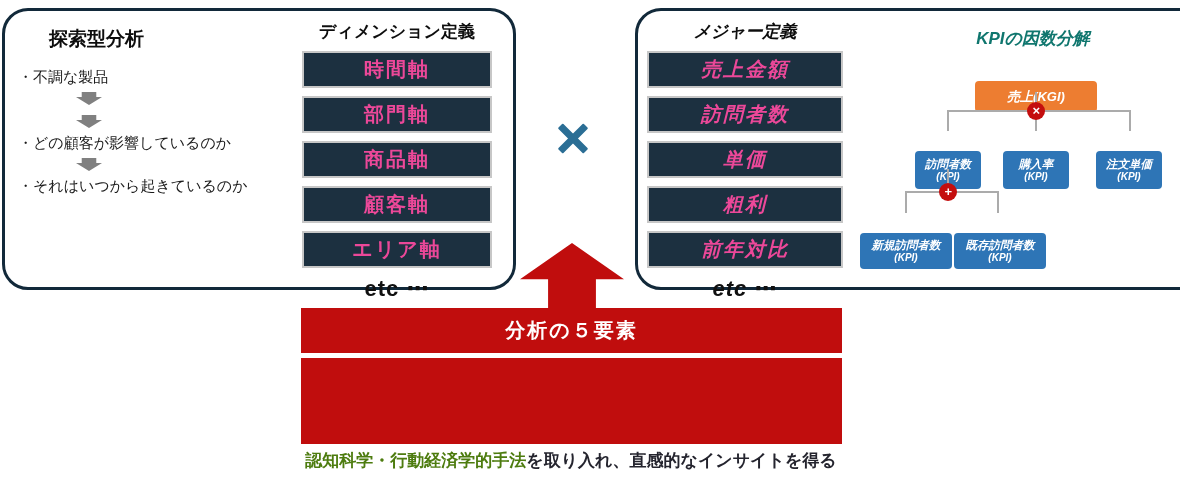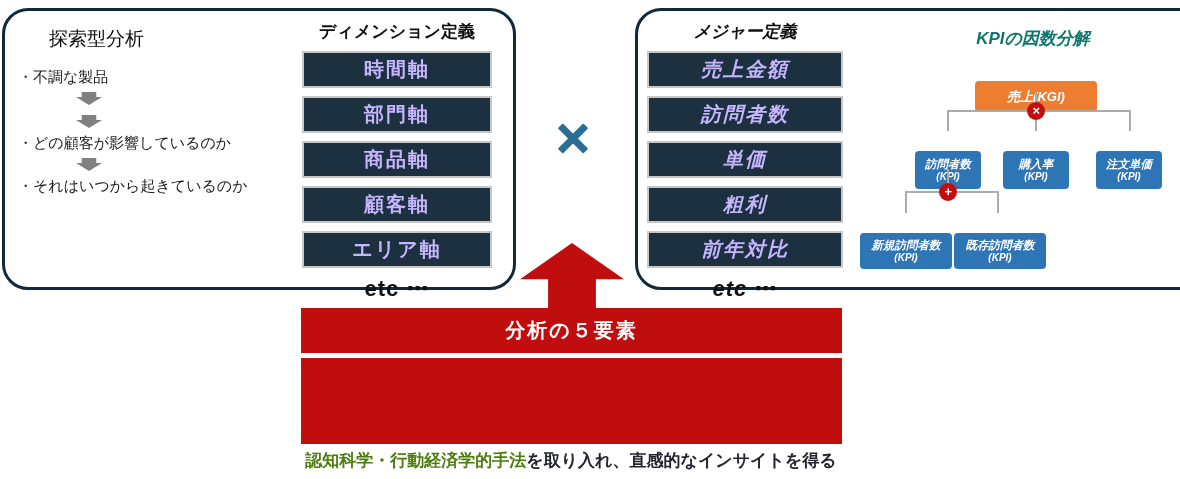--- a/index.html
+++ b/index.html
@@ -6,33 +6,33 @@
   .canvas{
     position:relative;width:1180px;height:479px;background:#fff;overflow:hidden;
     font-family:"Liberation Sans","DejaVu Sans",sans-serif;color:#111;
   }
   
   .panel{position:absolute;top:8px;height:282px;border:3px solid #12293A;border-radius:26px;background:#fff;box-sizing:border-box;}
   .panel-left{left:2px;width:514px;}
   .panel-right{left:635px;width:604px;font-style:italic;}
 
   
-  .explore-title{position:absolute;left:44px;top:15px;font-size:19px;font-weight:normal;color:#0d0d0d;}
+  .explore-title{position:absolute;left:44px;top:15px;font-size:19px;font-weight:bold;color:#0d0d0d;}
   .steps{position:absolute;left:13px;top:56px;width:270px;display:flex;flex-direction:column;}
   .step{font-size:15px;color:#1a1a1a;line-height:20px;white-space:nowrap;}
   .step-arrow{width:26px;height:13px;margin:5px 0 5px 58px;background:#808080;
     clip-path:polygon(22% 0,78% 0,78% 38%,100% 38%,50% 100%,0 38%,22% 38%);}
 
   
   .stack-col{position:absolute;top:9px;}
   .stack-col.dim{left:297px;width:190px;}
   .stack-col.mea{left:9px;width:196px;}
   .stack-title{font-size:17px;font-weight:bold;text-align:center;color:#0d0d0d;margin-bottom:8px;white-space:nowrap;}
   .dark-box{height:37px;margin-bottom:8px;background:#1C3040;border:2px solid #C7C7C7;box-sizing:border-box;
-    display:flex;align-items:center;justify-content:center;color:#c4b5fd;font-size:20px;font-weight:bold;letter-spacing:2px;}
+    display:flex;align-items:center;justify-content:center;color:#ec4899;font-size:20px;font-weight:bold;letter-spacing:2px;}
   .etc{font-size:22px;font-weight:bold;color:#111;text-align:center;margin-top:1px;letter-spacing:1px;}
 
   
   .multiply{position:absolute;left:552px;top:117px;width:42px;height:42px;}
   .multiply .bar{position:absolute;left:3px;top:17.5px;width:36px;height:7px;background:#2B6E95;border-radius:1px;}
   .multiply .b1{transform:rotate(45deg);}
   .multiply .b2{transform:rotate(-45deg);}
 
   
   .kpi{position:absolute;left:0;top:0;width:100%;height:100%;}

